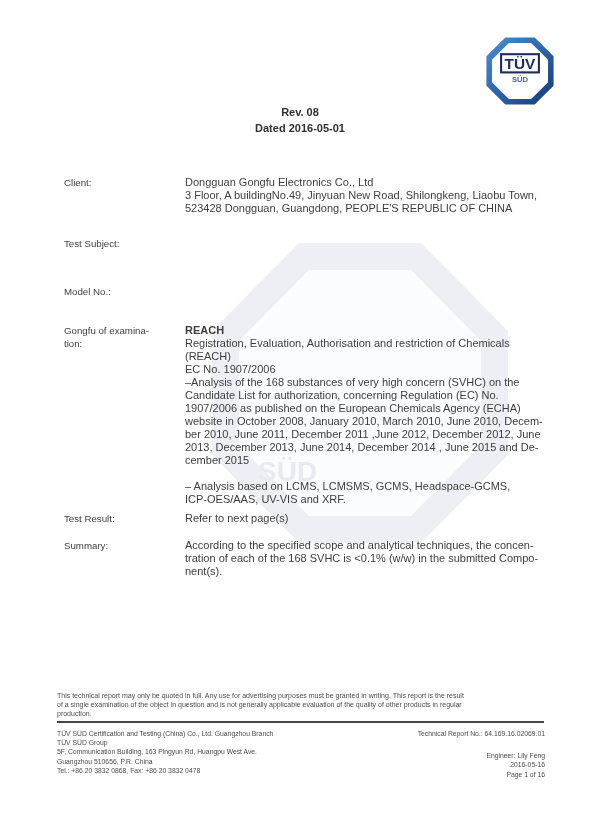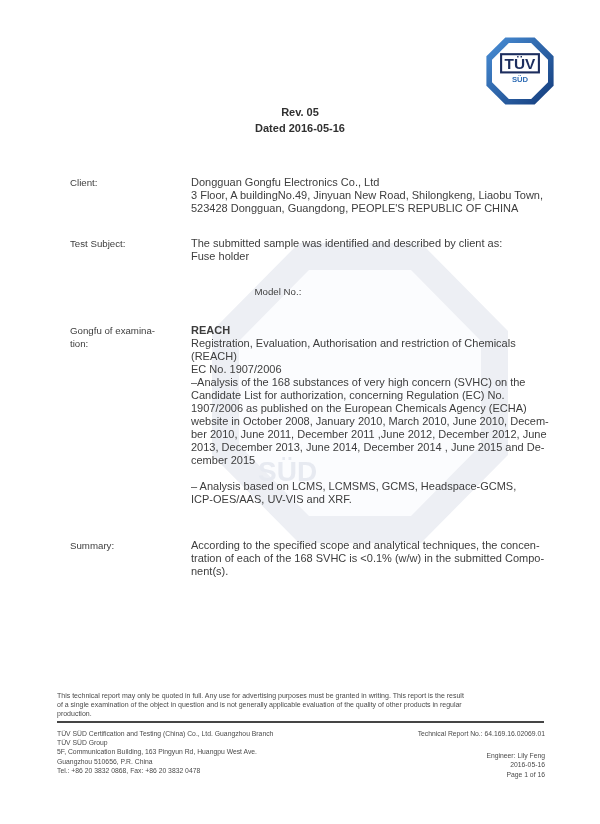--- a/index.html
+++ b/index.html
@@ -6,21 +6,21 @@
   .page {
     position:relative; width:600px; height:824px; background:#ffffff;
     font-family:"Liberation Sans", sans-serif; color:#3d3d3d; overflow:hidden;
   }
   .watermark { position:absolute; left:212px; top:243px; width:296px; height:300px; z-index:0; }
   .logo { position:absolute; left:485px; top:36px; width:70px; height:70px; z-index:2; }
   .title-block {
     position:absolute; left:0; top:105px; width:600px; text-align:center;
     font-weight:bold; font-size:11px; line-height:15.5px; color:#303030; z-index:1;
   }
-  .row { position:absolute; left:70px; width:490px; display:flex; z-index:1;justify-content:center; }
+  .row { position:absolute; left:64px; width:490px; display:flex; z-index:1; }
   .label { width:121px; flex:none; font-size:9.7px; line-height:13px; white-space:pre-line; }
   .value { flex:1; font-size:11px; line-height:13px; }
   .lines { white-space:pre-line; }
   .bold { font-weight:bold; }
   .disclaimer {
     position:absolute; left:57px; top:692px; width:487px; z-index:1;
     font-size:7px; line-height:8.8px; color:#4a4a4a;
     border-bottom:2px solid #454545; padding-bottom:3px; white-space:pre-line;
   }
   .footer-left {
@@ -52,35 +52,33 @@
       </linearGradient>
     </defs>
     <polygon points="29,2 71,2 98,29 98,71 71,98 29,98 2,71 2,29" fill="url(#lg)"></polygon>
     <polygon points="34,10 66,10 90,34 90,66 66,90 34,90 10,66 10,34" fill="#ffffff"></polygon>
     <rect x="23" y="26" width="54" height="26" fill="none" stroke="#1c2d5e" stroke-width="3"></rect>
     <text x="50" y="47" text-anchor="middle" font-family="Liberation Sans, sans-serif" font-size="22" font-weight="bold" fill="#1c2d5e">TÜV</text>
     <text x="50" y="66" text-anchor="middle" font-family="Liberation Sans, sans-serif" font-size="11" font-weight="bold" fill="#2f6db5">SÜD</text>
   </svg>
 
   <div class="title-block">
-    <div>Rev. 05</div>
-    <div>Dated 2016-05-16</div>
+    <div>Rev. 08</div>
+    <div>Dated 2016-05-01</div>
   </div>
 
   <div class="row" style="top:176px">
     <div class="label">Client:</div>
     <div class="value lines">Dongguan Gongfu Electronics Co., Ltd
 3 Floor, A buildingNo.49, Jinyuan New Road, Shilongkeng, Liaobu Town,
 523428 Dongguan, Guangdong, PEOPLE'S REPUBLIC OF CHINA</div>
   </div>
 
   <div class="row" style="top:237px">
     <div class="label">Test Subject:</div>
-    <div class="value lines">The submitted sample was identified and described by client as:
-Fuse holder</div>
   </div>
 
   <div class="row" style="top:285px">
     <div class="label">Model No.:</div>
   </div>
 
   <div class="row" style="top:324px">
     <div class="label">Gongfu of examina-
 tion:</div>
     <div class="value">
@@ -94,20 +92,24 @@
 website in October 2008, January 2010, March 2010, June 2010, Decem-
 ber 2010, June 2011, December 2011 ,June 2012, December 2012, June
 2013, December 2013, June 2014, December 2014 , June 2015 and De-
 cember 2015
 
 – Analysis based on LCMS, LCMSMS, GCMS, Headspace-GCMS,
 ICP-OES/AAS, UV-VIS and XRF.</div>
     </div>
   </div>
 
+  <div class="row" style="top:512px">
+    <div class="label">Test Result:</div>
+    <div class="value">Refer to next page(s)</div>
+  </div>
 
   <div class="row" style="top:539px">
     <div class="label">Summary:</div>
     <div class="value lines">According to the specified scope and analytical techniques, the concen-
 tration of each of the 168 SVHC is &lt;0.1% (w/w) in the submitted Compo-
 nent(s).</div>
   </div>
 
   <div class="disclaimer">This technical report may only be quoted in full. Any use for advertising purposes must be granted in writing. This report is the result
 of a single examination of the object in question and is not generally applicable evaluation of the quality of other products in regular

